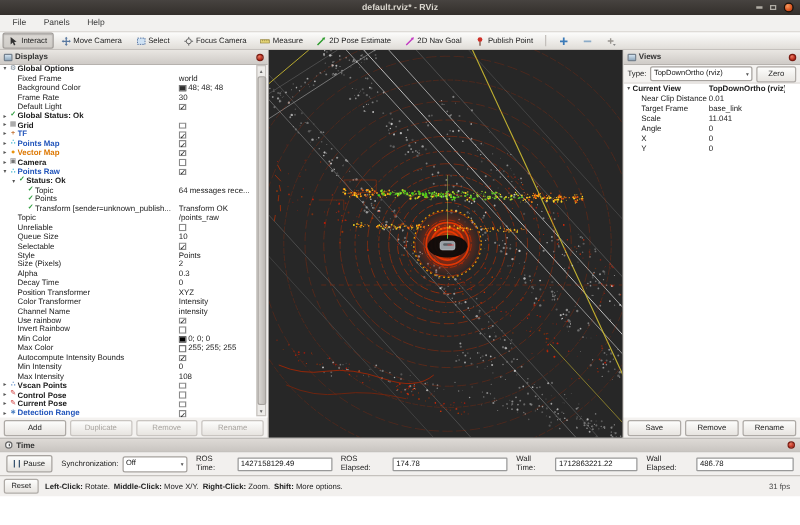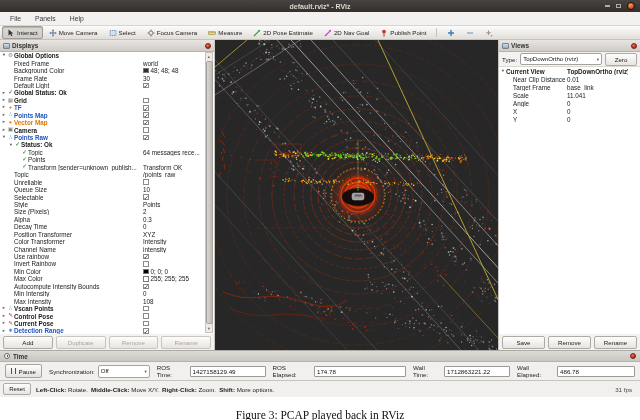--- a/index.html
+++ b/index.html
@@ -2334,17 +2334,14 @@
         <input class="tin" readonly="" value="486.78" style="width: 78px;">
       </span>
   </div>
 
   <div class="statusbar">
     <span class="btn resetbtn">Reset</span>
     <span class="help" id="helptext"><b>Left-Click: </b>Rotate. <b>Middle-Click: </b>Move X/Y. <b>Right-Click: </b>Zoom. <b>Shift: </b>More options. </span>
     <span class="fps">31 fps</span>
   </div>
 
-  <div class="caption-wrap">
-    <div class="caption">Figure 3: PCAP played back in RViz</div>
-  </div>
 
 </div>
 
 </body></html>

